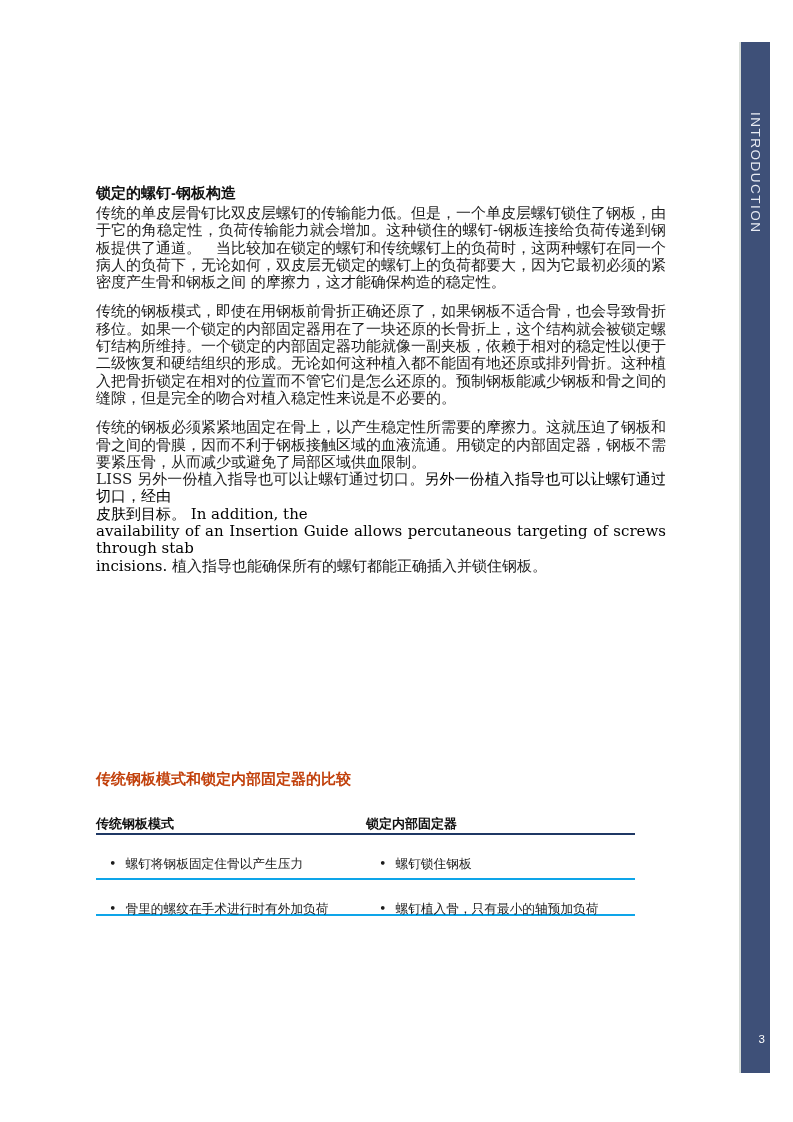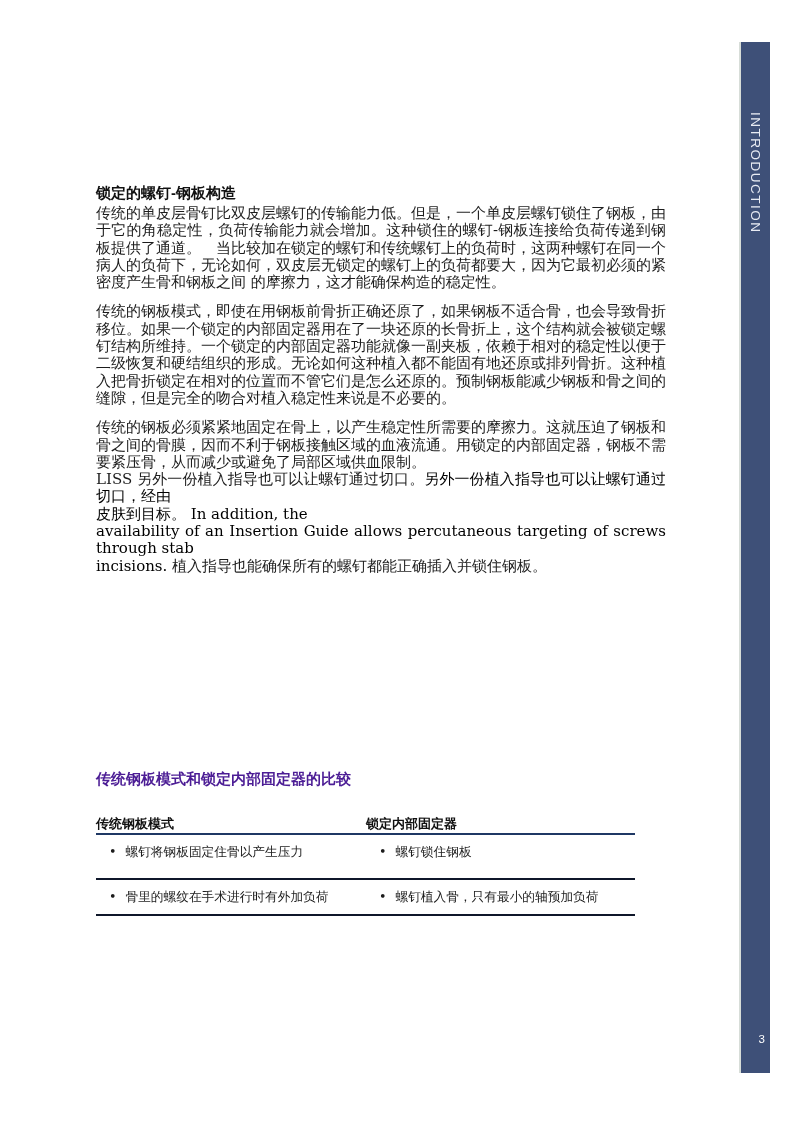--- a/index.html
+++ b/index.html
@@ -19,36 +19,36 @@
   }
   p.para {
     font-size:15px; line-height:17.3px; text-align:justify;
     margin-bottom:12px; color:#1c1c1c;
   }
   p.para:last-of-type { margin-bottom:0; }
   .orange { color:#000000; }
 
   h2.cmp-heading {
     font-family:"Liberation Sans", sans-serif;
-    font-size:15px; font-weight:bold; color:#4c1d95;
+    font-size:15px; font-weight:bold; color:#c2410c;
     line-height:20px; margin-top:194px;
   }
 
   
   .cmp-table { margin-top:26px; width:539px; }
   .t-head {
     display:grid; grid-template-columns:270px 1fr;
     font-family:"Liberation Sans", sans-serif;
     font-size:13px; font-weight:bold; color:#111;
     border-bottom:2px solid #1f3864;
   }
   .trow {
     display:grid; grid-template-columns:270px 1fr;
-    border-bottom:2px solid #0f172a;
-    padding-top:8px;
+    border-bottom:2px solid #0ea5e9;
+    padding-top:20px;
   }
   .trow-0 { height:45px; }
   .trow-1 { height:36px; }
   .trow-2 { height:63px; }
   .tcell { padding-right:14px; }
   .tcell p {
     font-size:12.7px; line-height:17.3px; color:#1c1c1c;
     text-indent:13px;
   }
   .bullet { margin-right:9px; }

